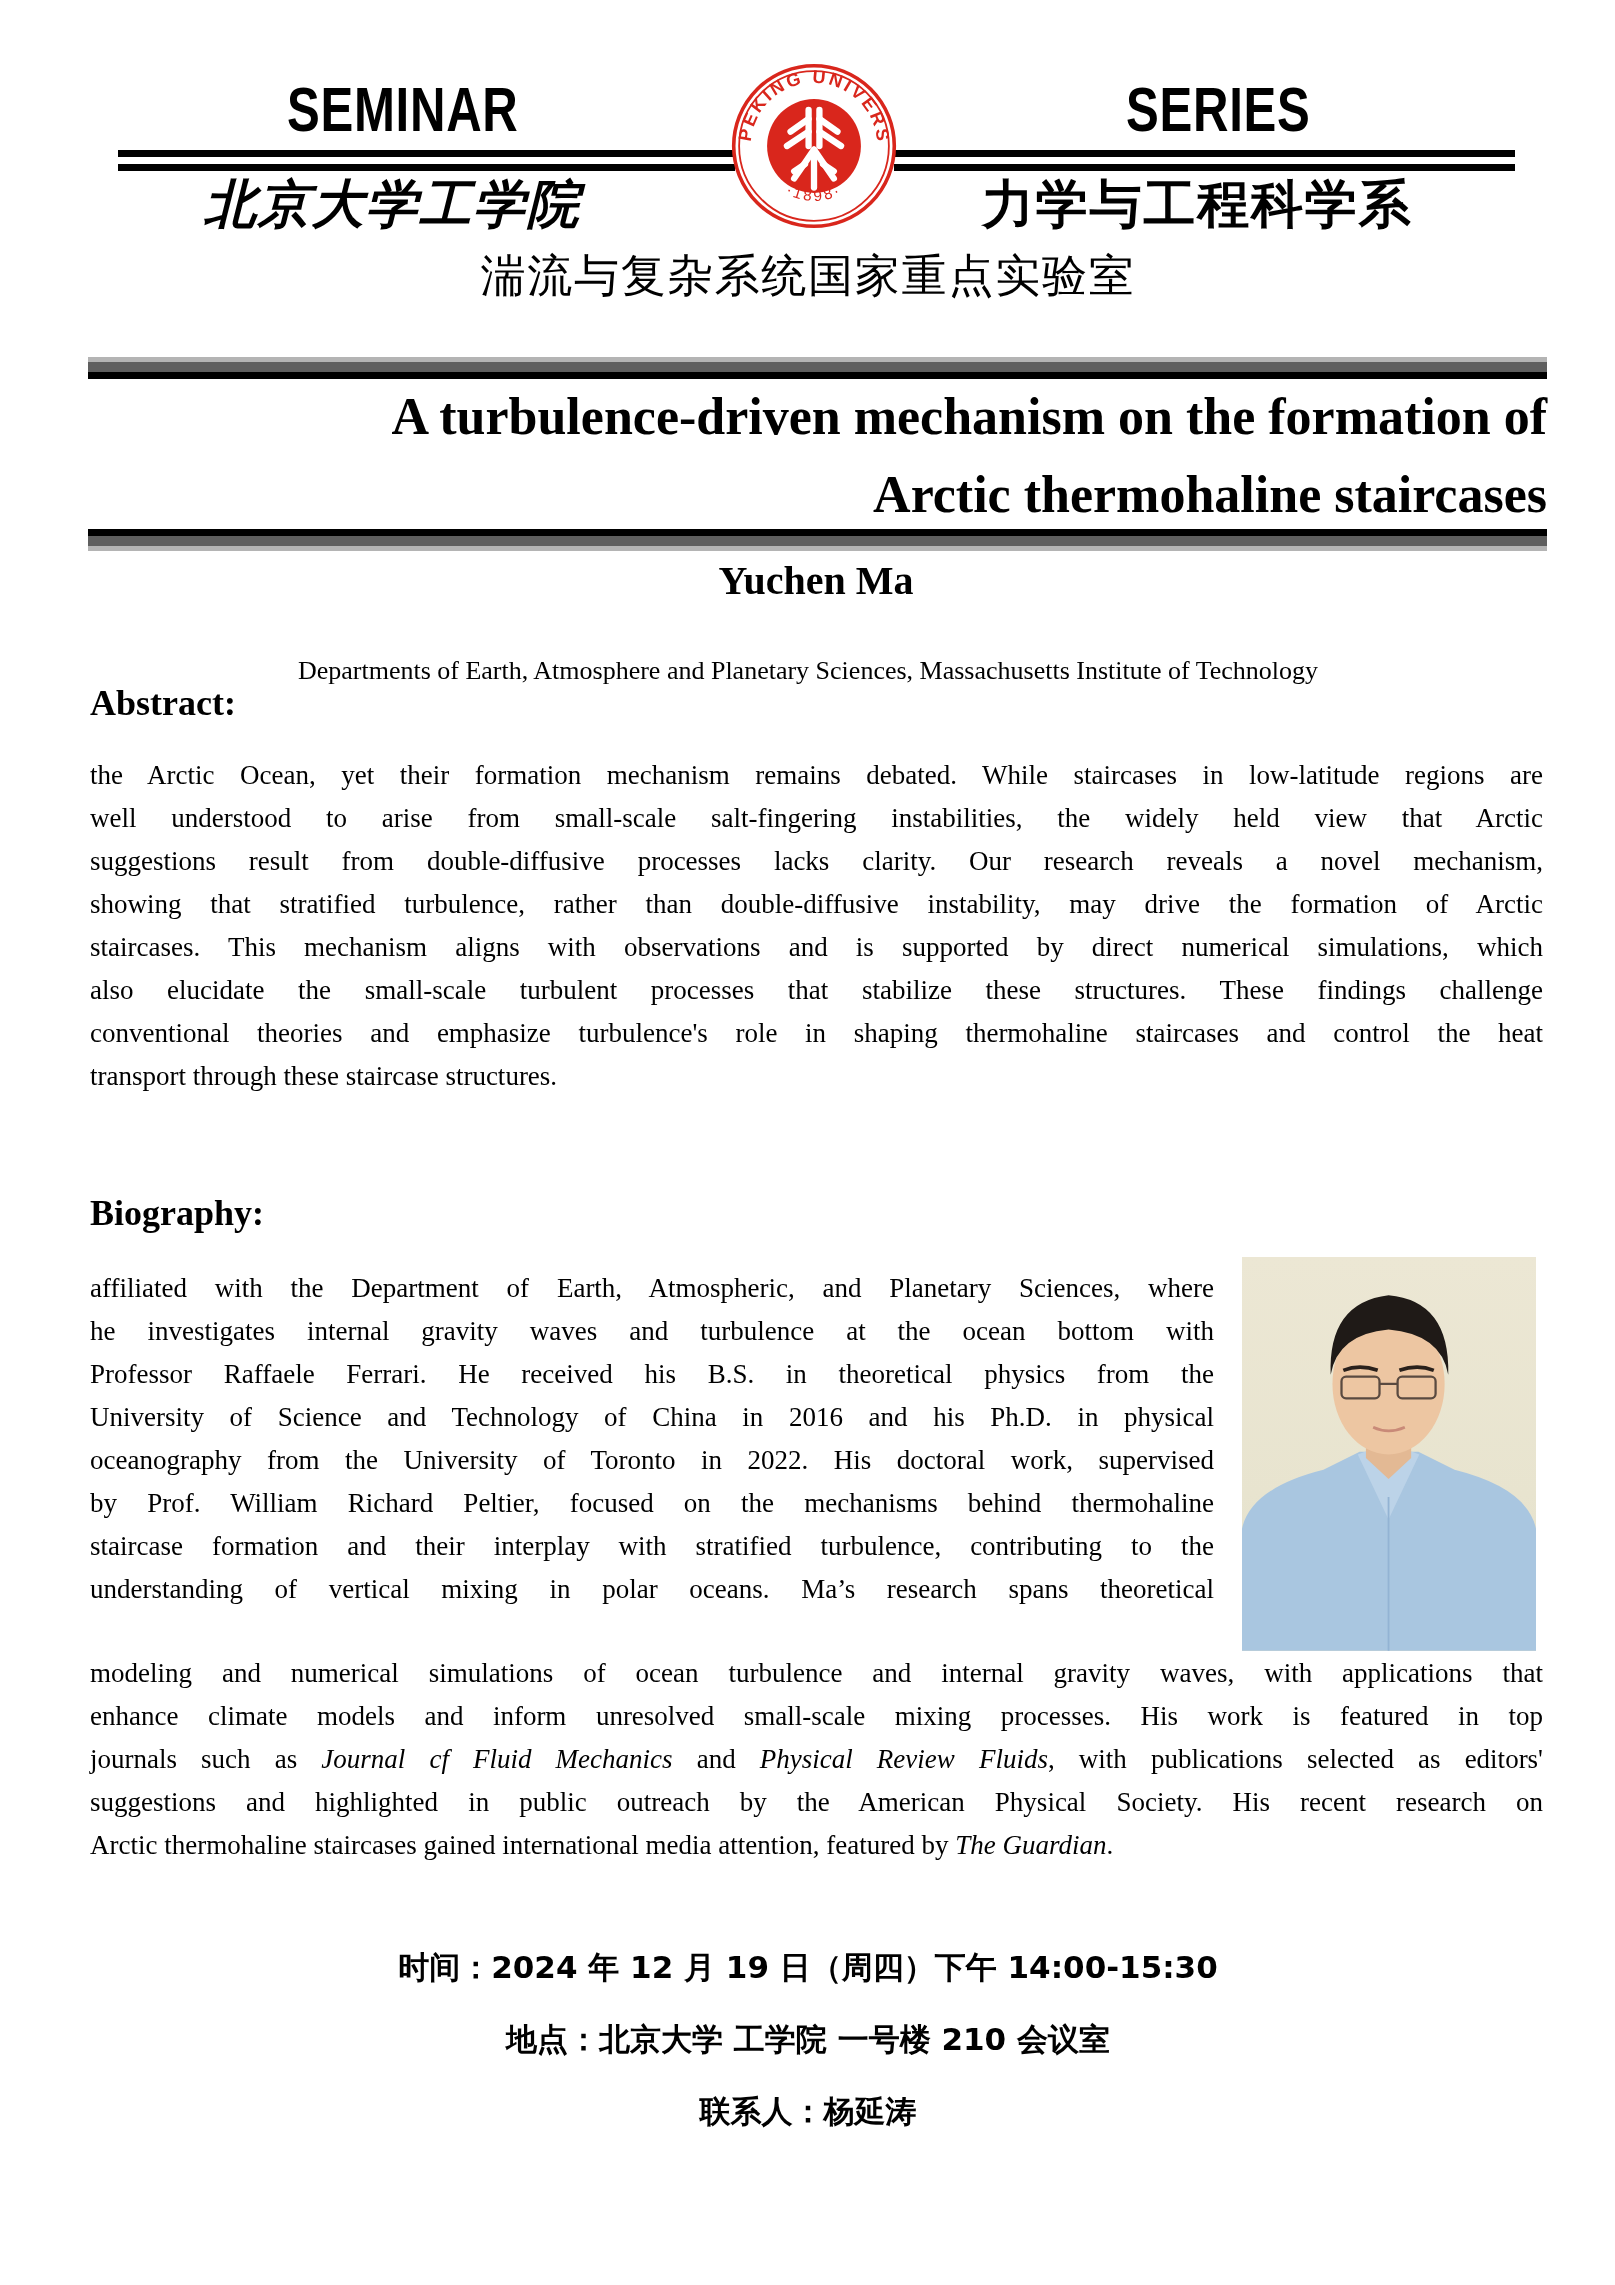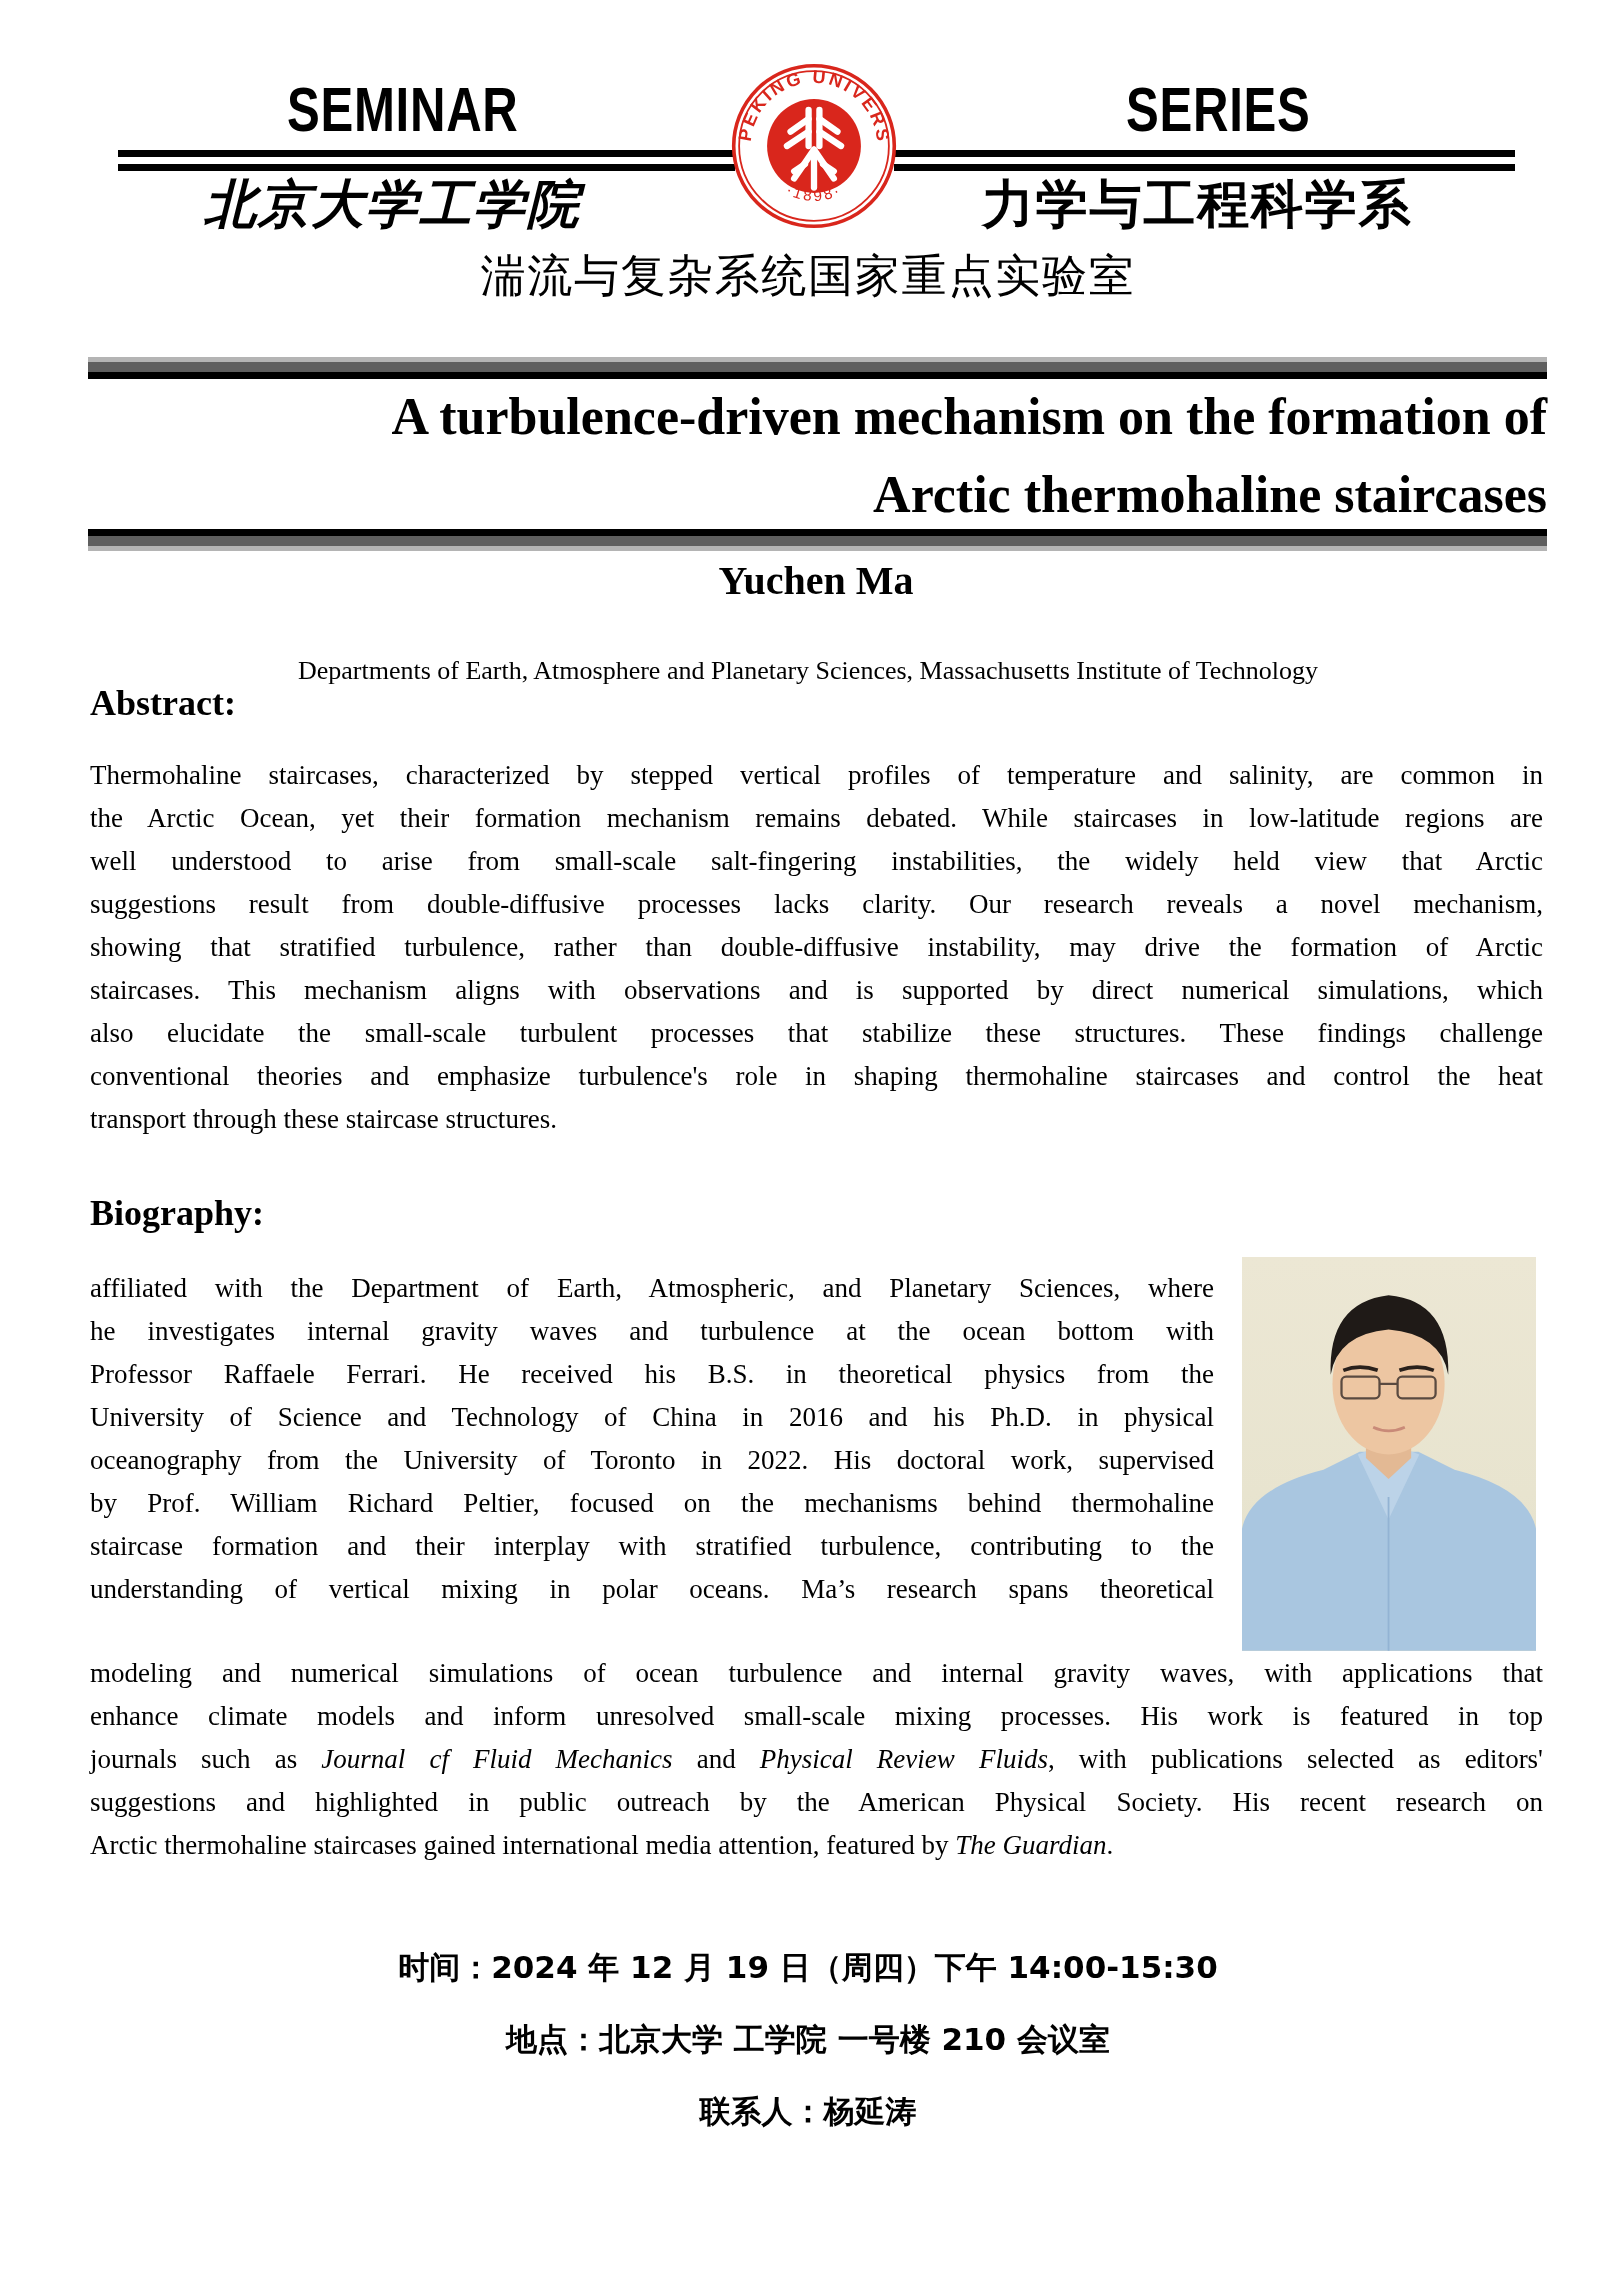--- a/index.html
+++ b/index.html
@@ -73,21 +73,20 @@
   <div>A turbulence-driven mechanism on the formation of</div>
   <div>Arctic thermohaline staircases</div>
 </div>
 <div class="title-rule bot" style="top:529px;"></div>
 
 <div class="abs speaker" style="top:558px;">Yuchen Ma</div>
 <div class="abs affil" style="top:620px;margin-top:35px;">Departments of Earth, Atmosphere and Planetary Sciences, Massachusetts Institute of Technology</div>
 
 <div class="abs sec-head" style="top:682px;">Abstract:</div>
 <div class="abs para" style="top:754px; width:1453px;" id="abstract-body">
-    <span class="ln">Thermohaline staircases, characterized by stepped vertical profiles of temperature and salinity, are common in</span>
     <span class="ln">the Arctic Ocean, yet their formation mechanism remains debated. While staircases in low-latitude regions are</span>
     <span class="ln">well understood to arise from small-scale salt-fingering instabilities, the widely held view that Arctic</span>
     <span class="ln">suggestions result from double-diffusive processes lacks clarity. Our research reveals a novel mechanism,</span>
     <span class="ln">showing that stratified turbulence, rather than double-diffusive instability, may drive the formation of Arctic</span>
     <span class="ln">staircases. This mechanism aligns with observations and is supported by direct numerical simulations, which</span>
     <span class="ln">also elucidate the small-scale turbulent processes that stabilize these structures. These findings challenge</span>
     <span class="ln">conventional theories and emphasize turbulence's role in shaping thermohaline staircases and control the heat</span>
     <span class="ln last">transport through these staircase structures.</span>
   </div>
 

